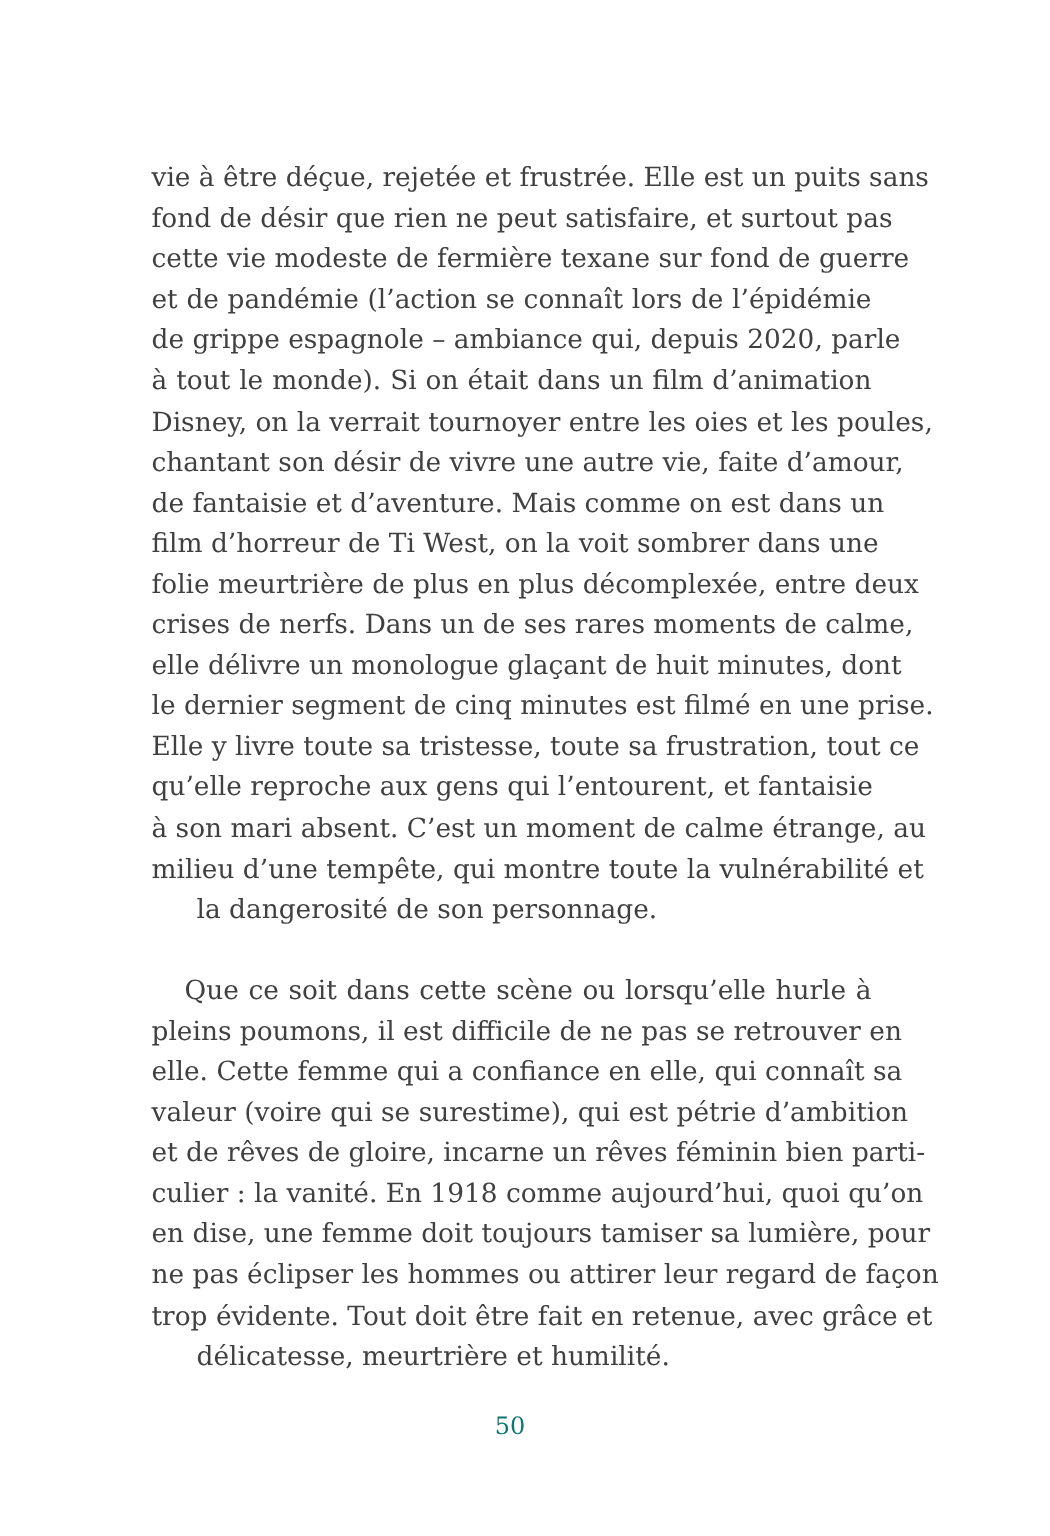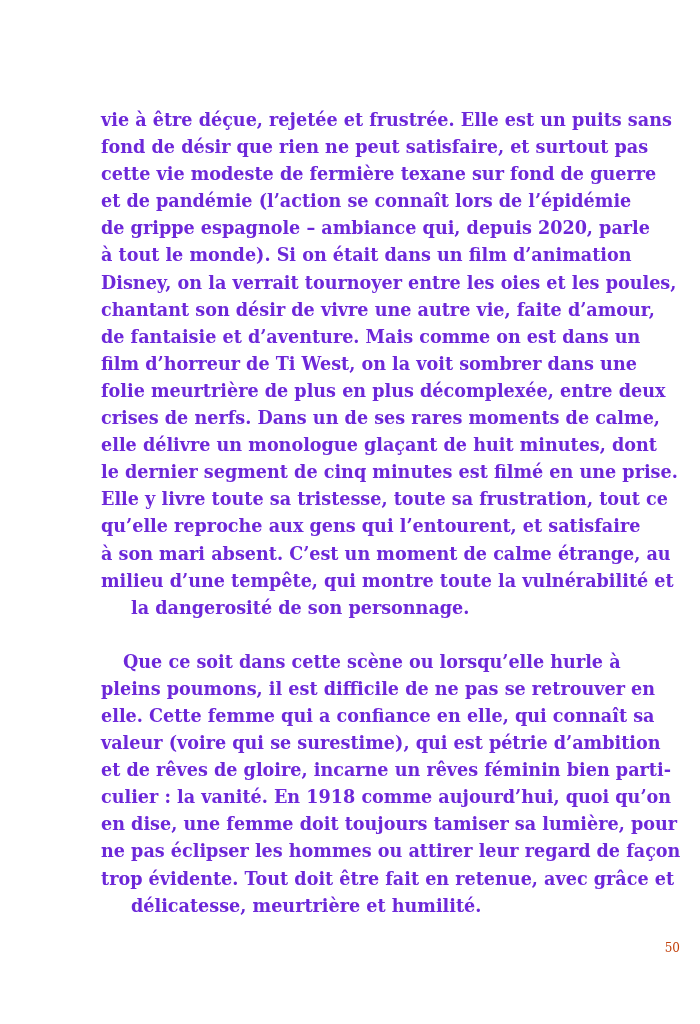--- a/index.html
+++ b/index.html
@@ -14,22 +14,21 @@
     overflow: hidden;
   }
   .page {
     position: absolute;
     left: 101px;
     top: 106px;
     width: 480px;
     font-family: "DejaVu Serif", "Liberation Serif", serif;
     font-size: 17.6px;
     line-height: 27.1px;
-    color: #6d28d9;
-    font-weight: bold;
+    color: #404040;
   }
   .line {
     display: block;
     white-space: nowrap;
     text-align: justify;
     text-align-last: justify;
     height: 27.1px;
   }
   .line.last {
     text-align-last: left;
@@ -39,24 +38,24 @@
     height: 27px;
   }
   .indent {
     padding-left: 22px;
   }
   .folio {
     position: absolute;
     top: 941px;
     left: 0;
     width: 680px;
-    text-align: right;
+    text-align: center;
     font-family: "DejaVu Serif", "Liberation Serif", serif;
-    font-size: 12px;
-    color: #c2410c;
+    font-size: 16px;
+    color: #0f766e;
   }
 </style>
 </head>
 <body>
 
 <div class="page">
   <div class="paragraph">
     <span class="line">vie à être déçue, rejetée et frustrée. Elle est un puits sans</span>
     <span class="line">fond de désir que rien ne peut satisfaire, et surtout pas</span>
     <span class="line">cette vie modeste de fermière texane sur fond de guerre</span>
@@ -65,21 +64,21 @@
     <span class="line">à tout le monde). Si on était dans un film d’animation</span>
     <span class="line">Disney, on la verrait tournoyer entre les oies et les poules,</span>
     <span class="line">chantant son désir de vivre une autre vie, faite d’amour,</span>
     <span class="line">de fantaisie et d’aventure. Mais comme on est dans un</span>
     <span class="line">film d’horreur de Ti West, on la voit sombrer dans une</span>
     <span class="line">folie meurtrière de plus en plus décomplexée, entre deux</span>
     <span class="line">crises de nerfs. Dans un de ses rares moments de calme,</span>
     <span class="line">elle délivre un monologue glaçant de huit minutes, dont</span>
     <span class="line">le dernier segment de cinq minutes est filmé en une prise.</span>
     <span class="line">Elle y livre toute sa tristesse, toute sa frustration, tout ce</span>
-    <span class="line">qu’elle reproche aux gens qui l’entourent, et satisfaire</span>
+    <span class="line">qu’elle reproche aux gens qui l’entourent, et fantaisie</span>
     <span class="line">à son mari absent. C’est un moment de calme étrange, au</span>
     <span class="line">milieu d’une tempête, qui montre toute la vulnérabilité et</span>
     <span class="line last">la dangerosité de son personnage.</span>
   </div>
 
   <div class="para-gap"></div>
 
   <div class="paragraph">
     <span class="line indent">Que ce soit dans cette scène ou lorsqu’elle hurle à</span>
     <span class="line">pleins poumons, il est difficile de ne pas se retrouver en</span>

